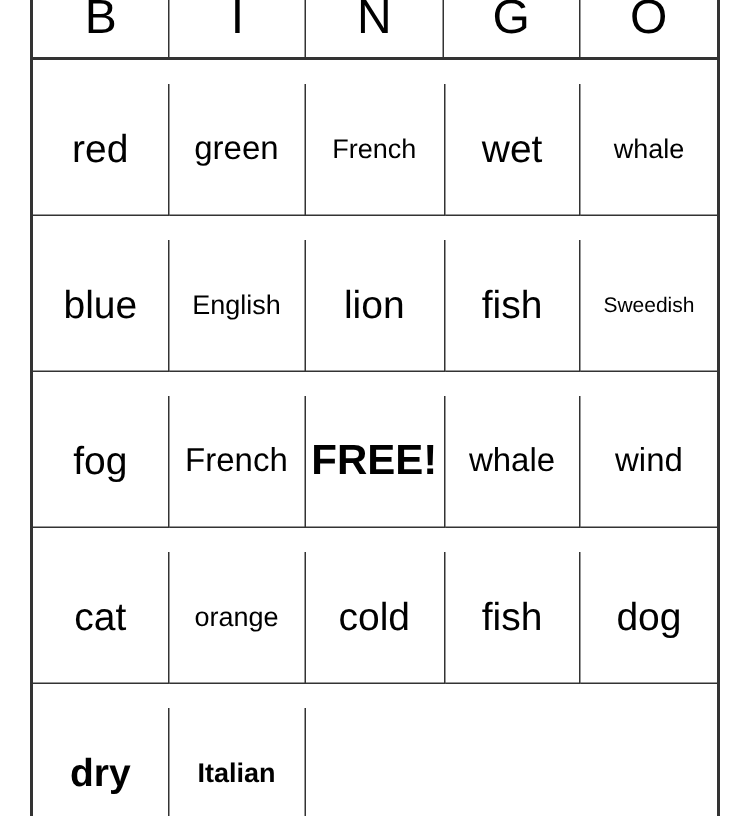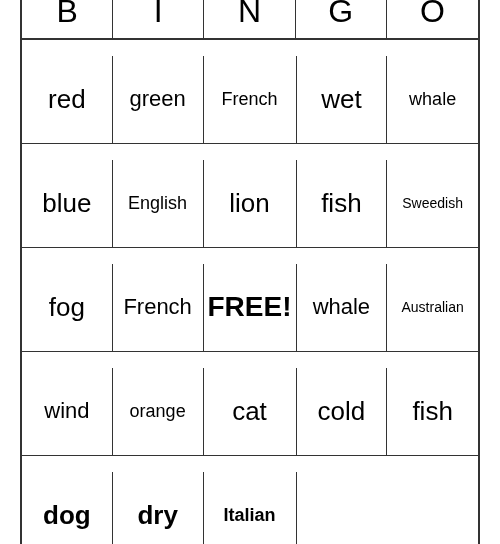--- a/index.html
+++ b/index.html
@@ -105,23 +105,22 @@
       <div class="bingo-cell">whale</div>
       <div class="bingo-cell xl-text">blue</div>
       <div class="bingo-cell">English</div>
       <div class="bingo-cell xl-text">lion</div>
       <div class="bingo-cell xl-text">fish</div>
       <div class="bingo-cell small-text">Sweedish</div>
       <div class="bingo-cell xl-text">fog</div>
       <div class="bingo-cell large-text">French</div>
       <div class="bingo-cell free">FREE!</div>
       <div class="bingo-cell large-text">whale</div>
-      <div class="bingo-cell small-text">Australian</div>
       <div class="bingo-cell large-text">wind</div>
+      <div class="bingo-cell xl-text">cat</div>
       <div class="bingo-cell">orange</div>
-      <div class="bingo-cell xl-text">cat</div>
       <div class="bingo-cell xl-text">cold</div>
       <div class="bingo-cell xl-text">fish</div>
       <div class="bingo-cell xl-text">dog</div>
       <div class="bingo-cell xl-text">dry</div>
       <div class="bingo-cell">Italian</div>
     </div>
 </div>
 
 </body></html>

